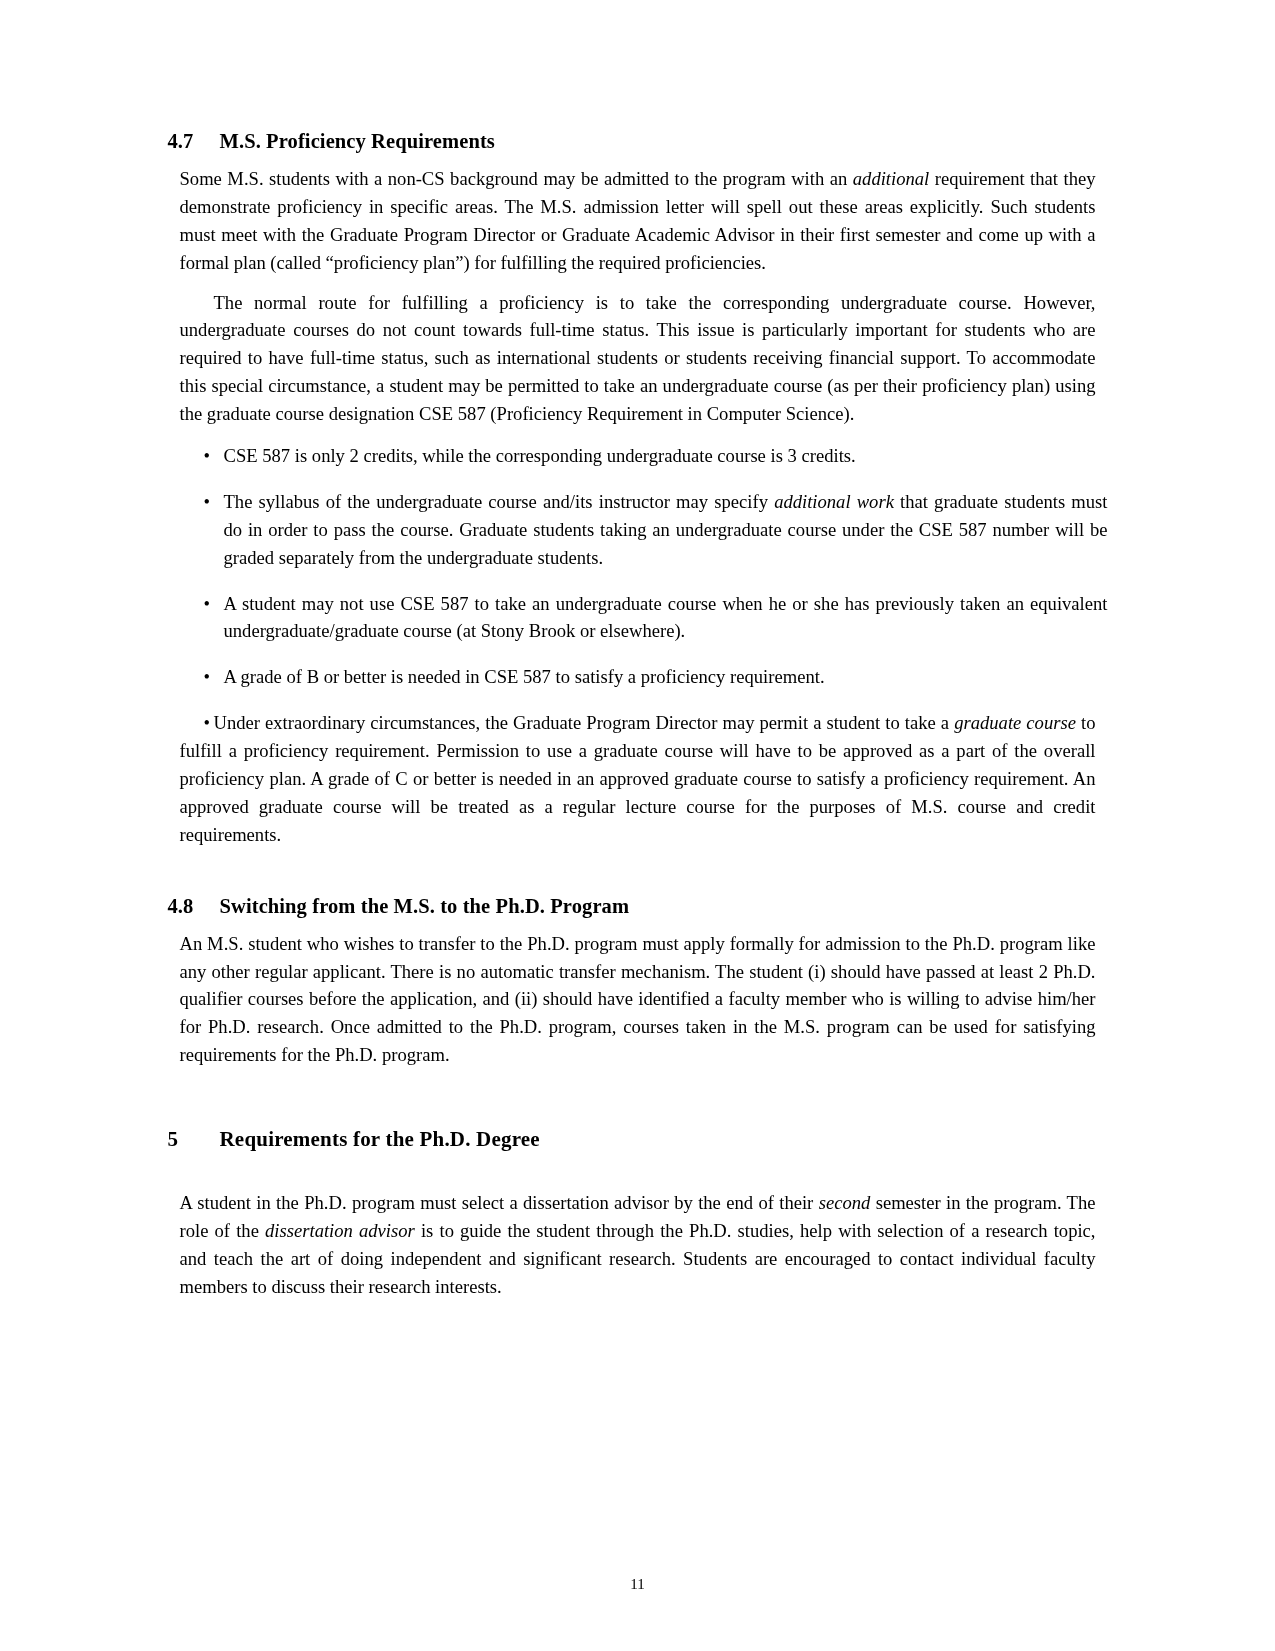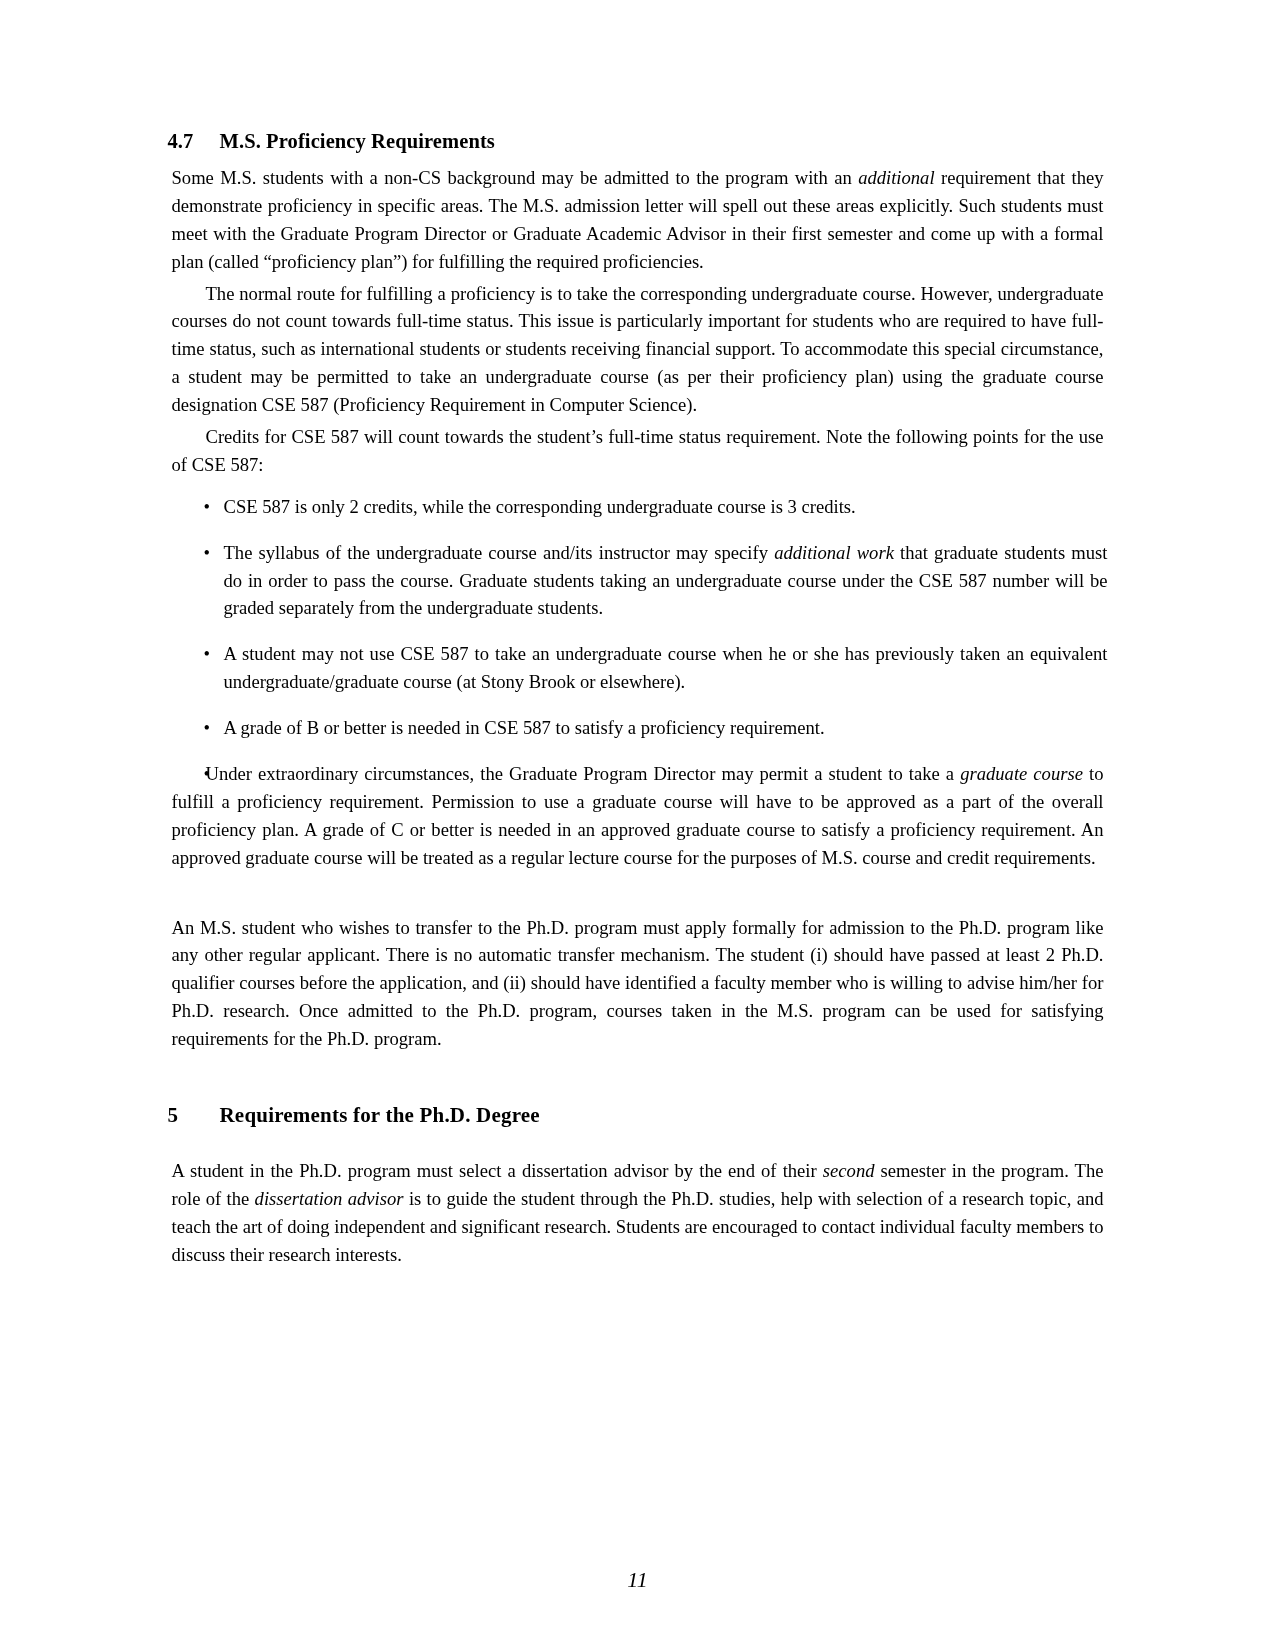--- a/index.html
+++ b/index.html
@@ -40,21 +40,21 @@
     letter-spacing: 0.2px;
   }
   h1.chapter-heading .num {
     display: inline-block;
     min-width: 52px;
   }
   p.para {
     font-size: 18.6px;
     line-height: 1.50;
     text-align: justify;
-    margin: 4px;
+    margin: 12px;
     hyphens: auto;
     -webkit-hyphens: auto;
   }
   p.para.indent {
     text-indent: 34px;
     font-family: Liberation Serif, serif;
   }
   p.para + p.para {
     margin-top: 0;
   }
@@ -84,39 +84,37 @@
     font-size: 18.6px;
     line-height: 1.50;
   }
   em { font-style: italic; }
   .pagenum {
     position: absolute;
     bottom: 58px;
     left: 0;
     width: 100%;
     text-align: center;
-    font-size: 22px;
-    font-style: italic;
+    font-size: 15px;
   }
 </style>
 </head>
 <body>
 
 <div class="page">
   <div class="content">
 
     <h2 class="section-heading">
       <span class="num">4.7</span><span>M.S. Proficiency Requirements</span>
     </h2>
 
     <p class="para">Some M.S. students with a non-CS background may be admitted to the program with an <em>additional</em> requirement that they demonstrate proficiency in specific areas. The M.S. admission letter will spell out these areas explicitly. Such students must meet with the Graduate Program Director or Graduate Academic Advisor in their first semester and come up with a formal plan (called “proficiency plan”) for fulfilling the required proficiencies.</p>
 
     <p class="para indent">The normal route for fulfilling a proficiency is to take the corresponding undergraduate course. However, undergraduate courses do not count towards full-time status. This issue is particularly important for students who are required to have full-time status, such as international students or students receiving financial support. To accommodate this special circumstance, a student may be permitted to take an undergraduate course (as per their proficiency plan) using the graduate course designation CSE 587 (Proficiency Requirement in Computer Science).</p>
 
-    <p class="para indent">Credits for CSE 587 will count towards the student’s full-time status requirement. Note the following points for the use of CSE 587:</p>
 
     <ul class="bullets">
       <li>
         <span class="dot">•</span>
         <span>CSE 587 is only 2 credits, while the corresponding undergraduate course is 3 credits.</span>
       </li>
       <li>
         <span class="dot">•</span>
         <span>The syllabus of the undergraduate course and/its instructor may specify <em>additional work</em> that graduate students must do in order to pass the course. Graduate students taking an undergraduate course under the CSE 587 number will be graded separately from the undergraduate students.</span>
       </li>
@@ -130,20 +128,23 @@
       </li>
       <li>
         <span class="dot">•</span>
       </li>
     </ul>
 
     <p class="para indent">Under extraordinary circumstances, the Graduate Program Director may permit a student to take a <em>graduate course</em> to fulfill a proficiency requirement. Permission to use a graduate course will have to be approved as a part of the overall proficiency plan. A grade of C or better is needed in an approved graduate course to satisfy a proficiency requirement. An approved graduate course will be treated as a regular lecture course for the purposes of M.S. course and credit requirements.</p>
 
     <div class="gap-lg"></div>
 
+    <h2 class="section-heading">
+      <span class="num">4.8</span><span>Switching from the M.S. to the Ph.D. Program</span>
+    </h2>
 
     <p class="para">An M.S. student who wishes to transfer to the Ph.D. program must apply formally for admission to the Ph.D. program like any other regular applicant. There is no automatic transfer mechanism. The student (i) should have passed at least 2 Ph.D. qualifier courses before the application, and (ii) should have identified a faculty member who is willing to advise him/her for Ph.D. research. Once admitted to the Ph.D. program, courses taken in the M.S. program can be used for satisfying requirements for the Ph.D. program.</p>
 
     <div class="gap-xl"></div>
 
     <h1 class="chapter-heading">
       <span class="num">5</span><span>Requirements for the Ph.D. Degree</span>
     </h1>
 
     <div class="gap-sm"></div>

